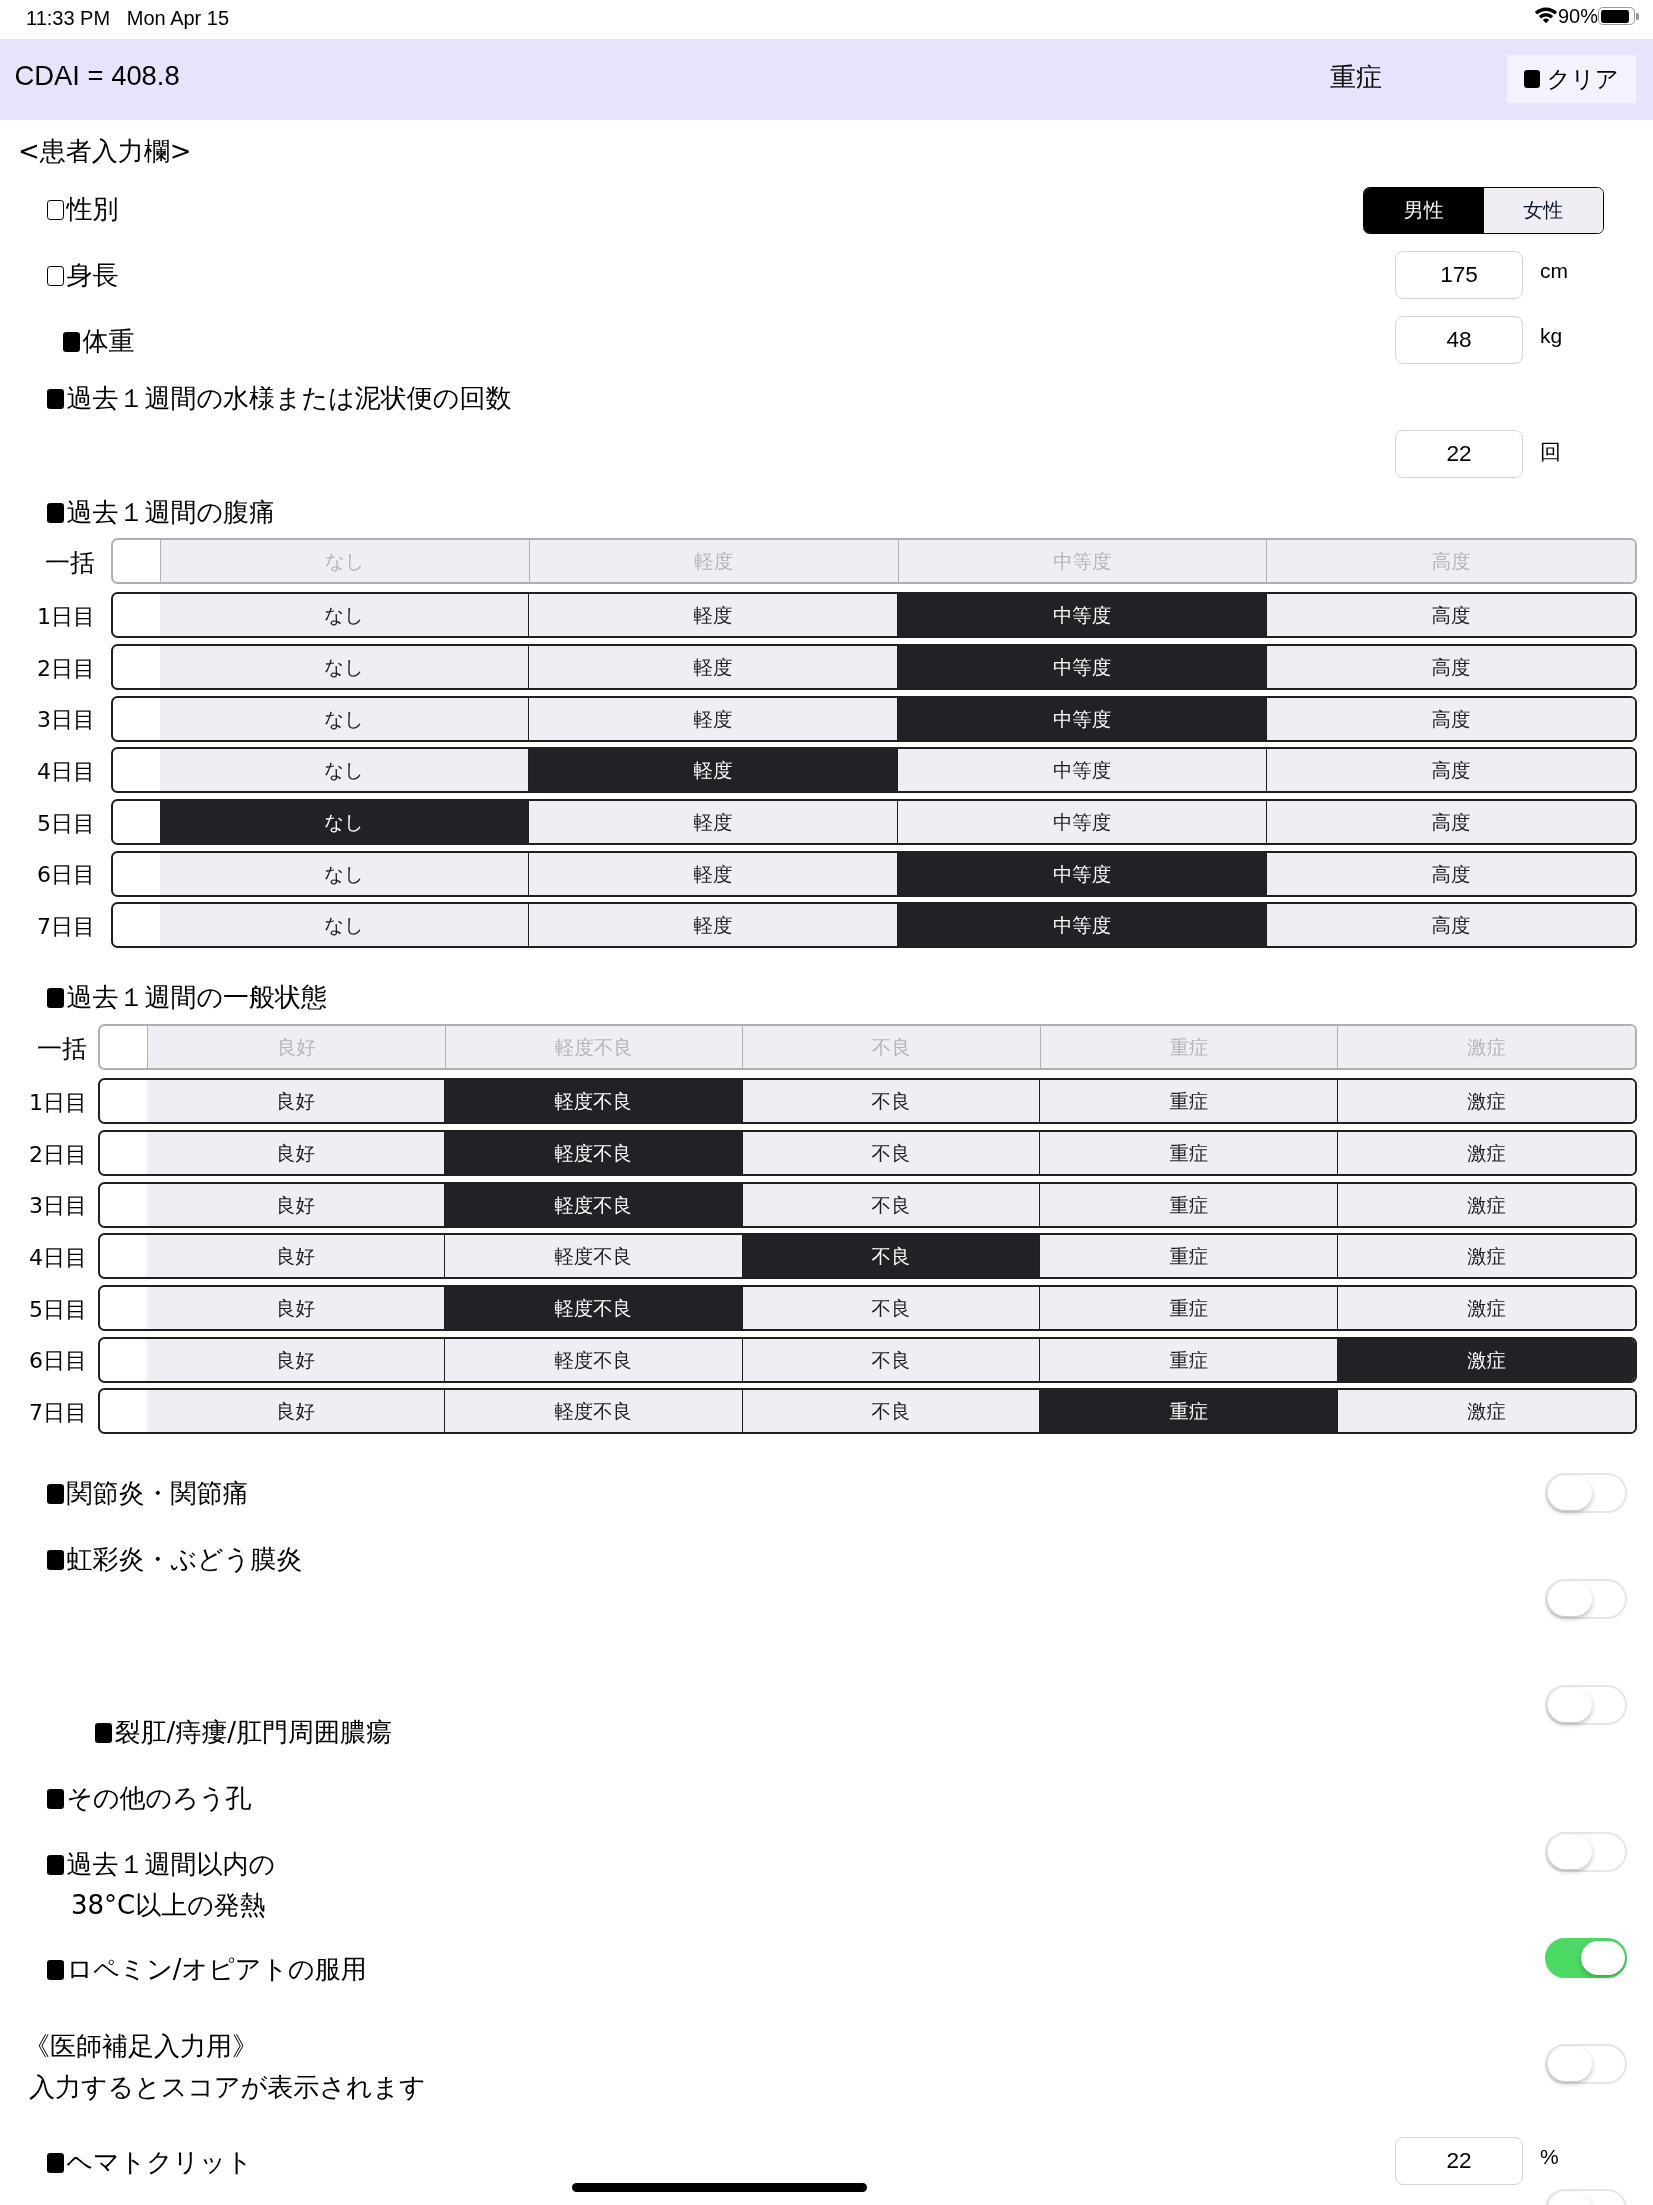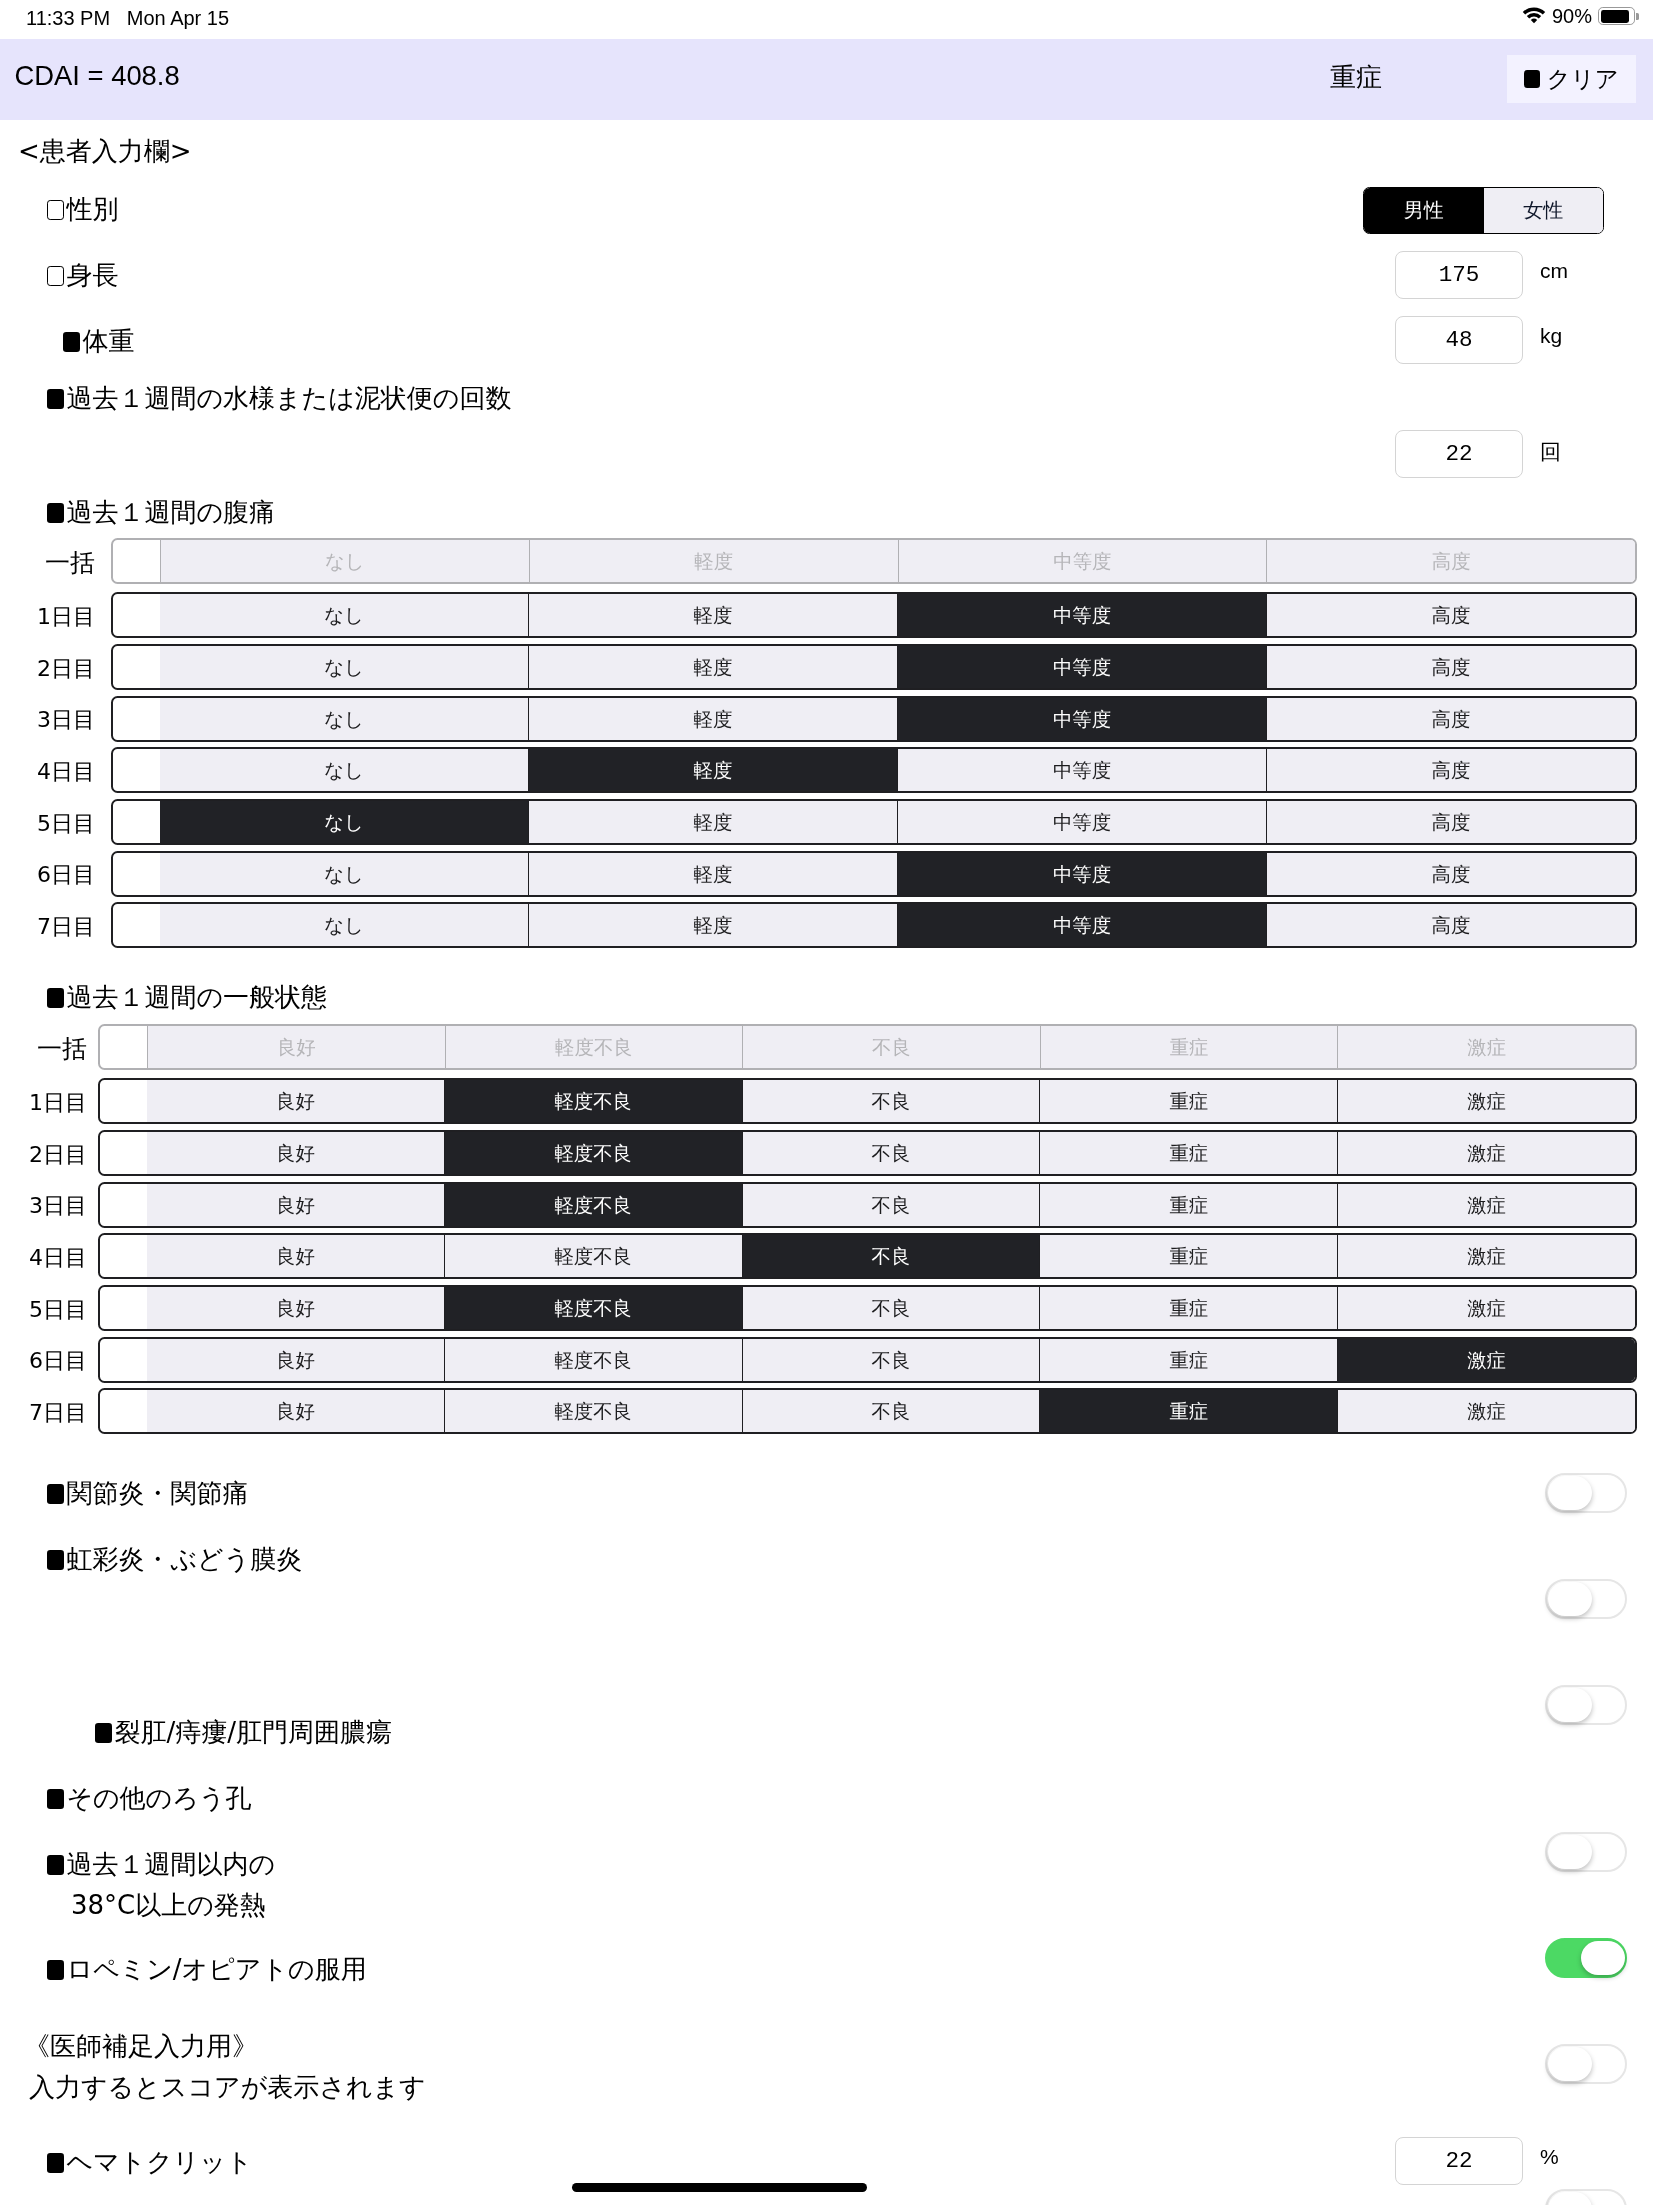--- a/index.html
+++ b/index.html
@@ -4,41 +4,41 @@
 <style>
   html, body { margin:0; padding:0; }
   body {
     width:1653px; height:2205px; position:relative; overflow:hidden;
     background:#ffffff; color:#000;
     font-family:"DejaVu Sans","Liberation Sans",sans-serif;
   }
   .abs { position:absolute; }
   
   .status-time { left:26px; top:6.5px; font-size:20px; font-family:"Liberation Sans",sans-serif; }
-  .status-right { right:18px; top:4.8px; display:flex; align-items:center; gap:6px; font-size:20px; font-family:"Liberation Sans",sans-serif; }
+  .status-right { right:18px; top:4.8px; display:flex; align-items:center; gap:0; font-size:20px; font-family:"Liberation Sans",sans-serif; }
   .battery { width:37px; height:18px; border:1.6px solid #999; border-radius:4.8px; position:relative; box-sizing:border-box; padding:1.6px; }
   .battery .fill { width:90%; height:100%; background:#000; border-radius:2.4px; }
   .battery::after { content:""; position:absolute; right:-4.8px; top:4.8px; width:2.4px; height:6.5px; background:#999; border-radius:0 1.6px 1.6px 0; }
   
   .header { left:0; top:39px; width:1653px; height:81px; background:#E6E4FC; }
   .cdai { left:14.5px; top:60px; font-size:27.4px; font-family:"Liberation Sans",sans-serif; }
   .severity { left:1330px; top:60px; font-size:26px; }
   .clear-btn { left:1507px; top:55px; width:129px; height:48px; background:#F3F2FF; display:flex; align-items:center; justify-content:center; gap:6.5px; font-size:23.4px; border:none; cursor:pointer; }
   .clear-btn .sq { width:16px; height:18px; background:#000; border-radius:3.2px; }
   
   .label { font-size:26px; white-space:nowrap; }
   .bullet { display:inline-block; width:17px; height:19.4px; border-radius:3.2px; margin-right:2.4px; vertical-align:-1.6px; box-sizing:border-box; }
   .bullet.filled { background:#000; }
   .bullet.empty { border:1.6px solid #000; }
   
   .gender-seg { left:1363px; top:187px; width:241px; height:47px; border:1.6px solid #000; border-radius:6.5px; display:flex; overflow:hidden; box-sizing:border-box; }
   .gender-seg .opt { flex:1; display:flex; align-items:center; justify-content:center; font-size:20px; background:#EFEEF4; color:#0f172a; cursor:pointer; }
   .gender-seg .opt.sel { background:#000; color:#fff; }
   
-  .num-input { width:128px; height:48px; border:1.2px solid #D4D4D4; border-radius:8px; box-sizing:border-box; text-align:center; font-size:22.6px; font-family:Liberation Mono, monospace; background:#fff; color:#000; outline:none; }
+  .num-input { width:128px; height:48px; border:1.2px solid #D4D4D4; border-radius:8px; box-sizing:border-box; text-align:center; font-size:22.6px; font-family:Liberation Sans, sans-serif; background:#fff; color:#000; outline:none; }
   .unit { font-size:21px; font-family:"Liberation Sans",sans-serif; }
   
   .row-label { font-size:22px; text-align:right; white-space:nowrap; }
   .seg { display:flex; border:2.4px solid #1F1F22; border-radius:6.5px; overflow:hidden; box-sizing:border-box; height:46px;padding-left:47px; }
   .seg .cell { flex:1; display:flex; align-items:center; justify-content:center; font-size:19.4px; background:#EFEEF4; color:#1C1C1E; border-left:1.6px solid #1F1F22; cursor:pointer; }
   .seg .cell:first-child { border-left:none; }
   .seg .cell.sel { background:#212226; color:#fff; }
   .seg.bulk { border:2.4px solid #B0B0B3; }
   .seg.bulk .cell { color:#B5B5B8; border-left:1.6px solid #B0B0B3; }
   

